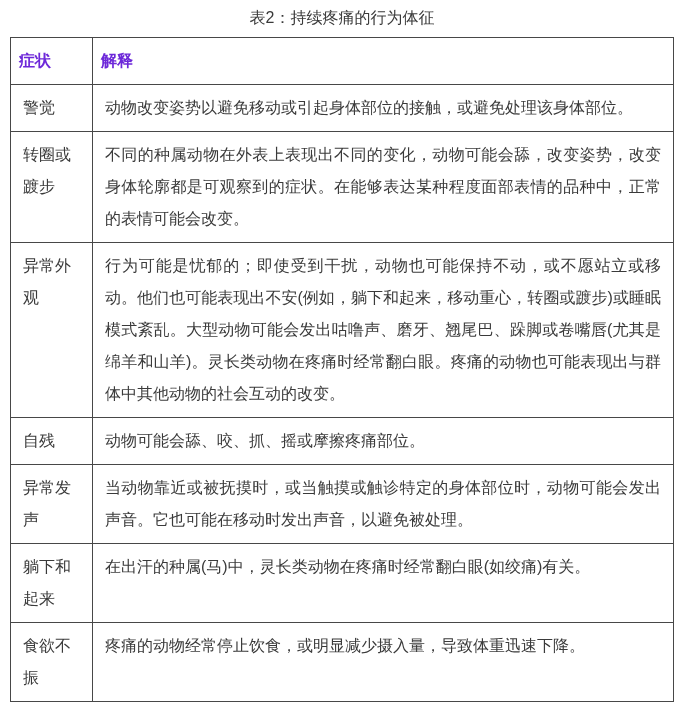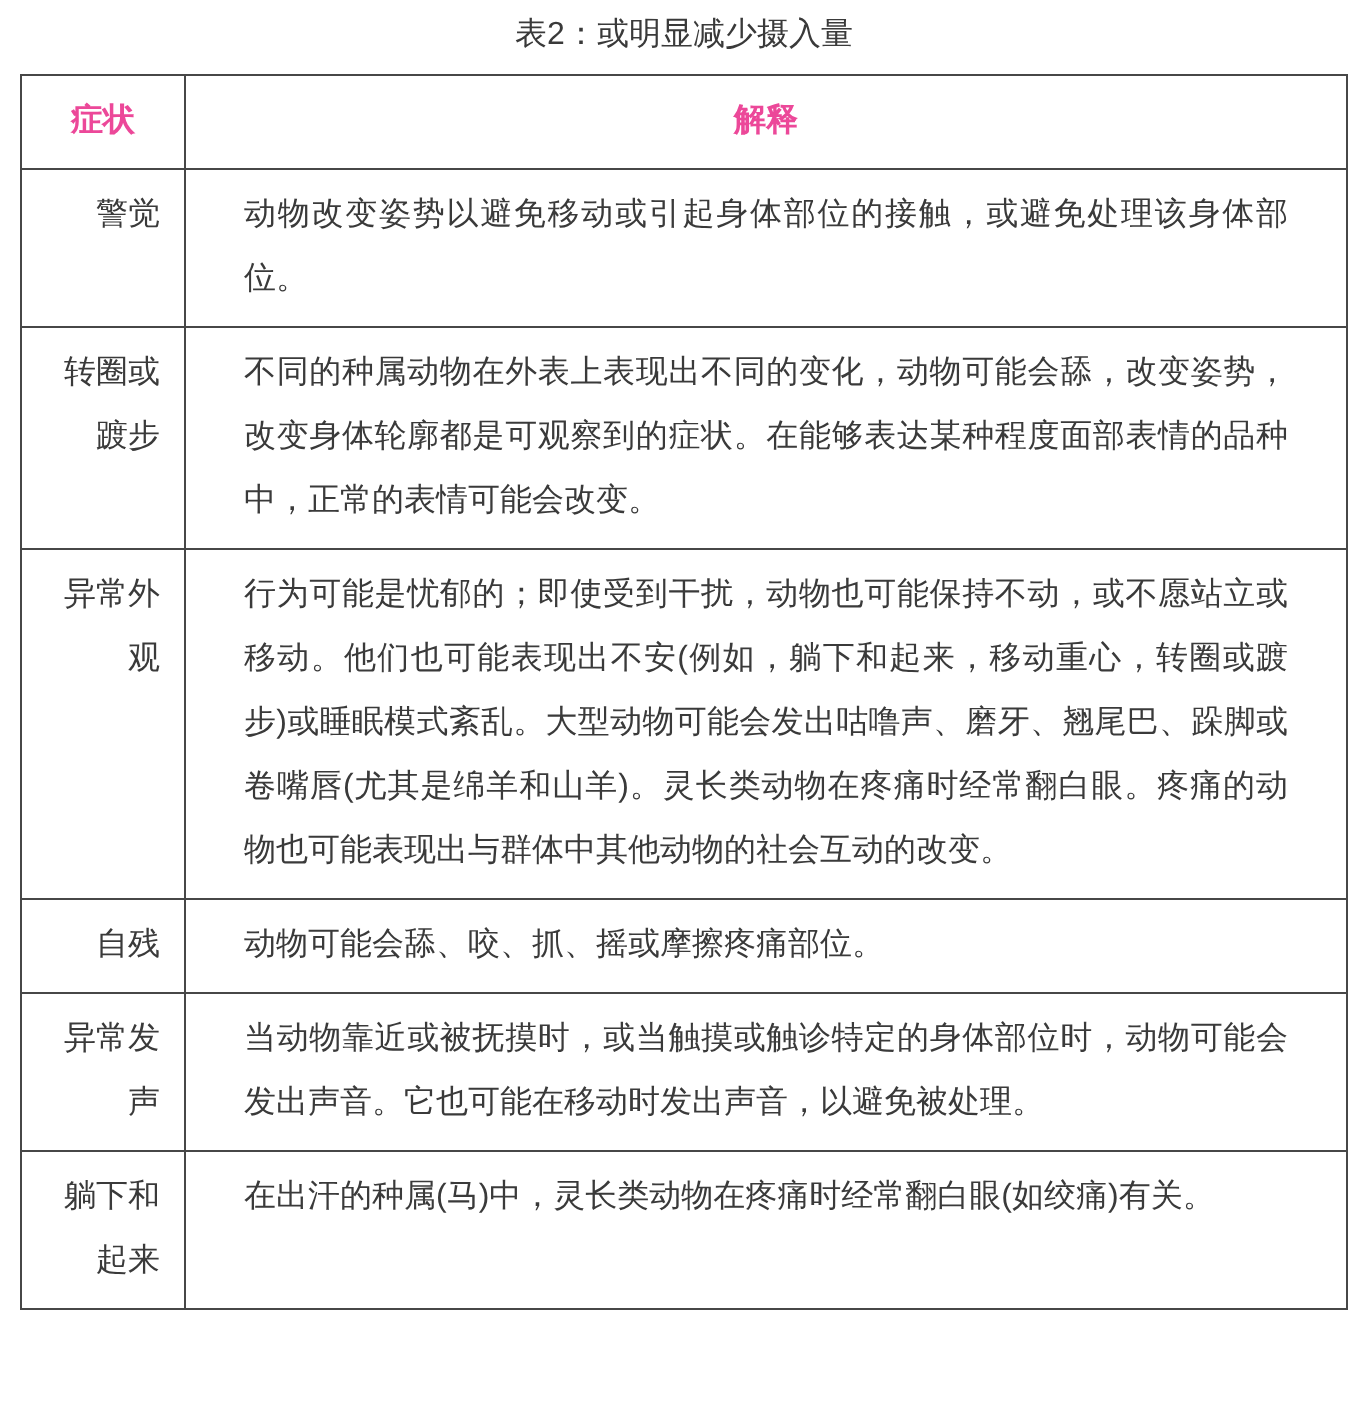--- a/index.html
+++ b/index.html
@@ -38,39 +38,39 @@
     border: 1px solid #474747;
     font-size: 16px;
     line-height: 32px;
     vertical-align: top;
     box-sizing: border-box;
     word-break: normal;
     overflow-wrap: break-word;
   }
   th {
     font-weight: bold;
-    text-align: center;
+    text-align: left;
     padding: 7px 8px;
-    color: #ec4899;
+    color: #6d28d9;
   }
   td.sym {
-    text-align: right;
+    text-align: left;
     padding: 7px 12px;
   }
   td.exp {
     text-align: justify;
     text-justify: inter-ideograph;
-    padding: 7px 29px;
+    padding: 7px 12px;
   }
 </style>
 </head>
 <body>
 
 <div class="page">
-  <div class="caption">表2：或明显减少摄入量</div>
+  <div class="caption">表2：持续疼痛的行为体征</div>
 
   <table class="signs">
     <colgroup>
       <col class="c-symptom">
       <col class="c-explanation">
     </colgroup>
     <thead>
       <tr>
         <th>症状</th>
         <th>解释</th>
@@ -94,15 +94,19 @@
         <td class="exp">动物可能会舔、咬、抓、摇或摩擦疼痛部位。</td>
       </tr>
       <tr>
         <td class="sym">异常发声</td>
         <td class="exp">当动物靠近或被抚摸时，或当触摸或触诊特定的身体部位时，动物可能会发出声音。它也可能在移动时发出声音，以避免被处理。</td>
       </tr>
       <tr>
         <td class="sym">躺下和起来</td>
         <td class="exp">在出汗的种属(马)中，灵长类动物在疼痛时经常翻白眼(如绞痛)有关。</td>
       </tr>
+      <tr>
+        <td class="sym">食欲不振</td>
+        <td class="exp">疼痛的动物经常停止饮食，或明显减少摄入量，导致体重迅速下降。</td>
+      </tr>
     </tbody>
   </table>
 </div>
 
 </body></html>

